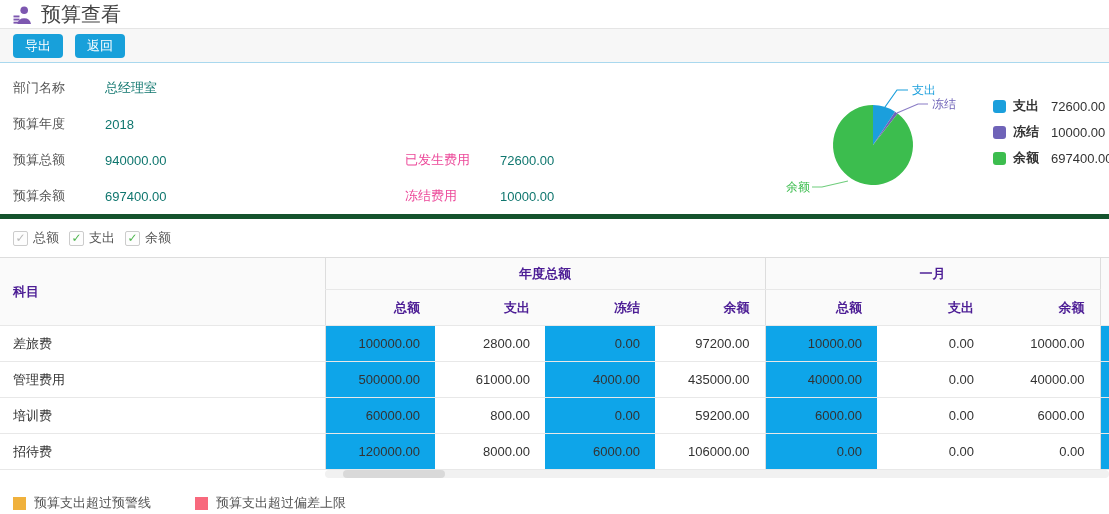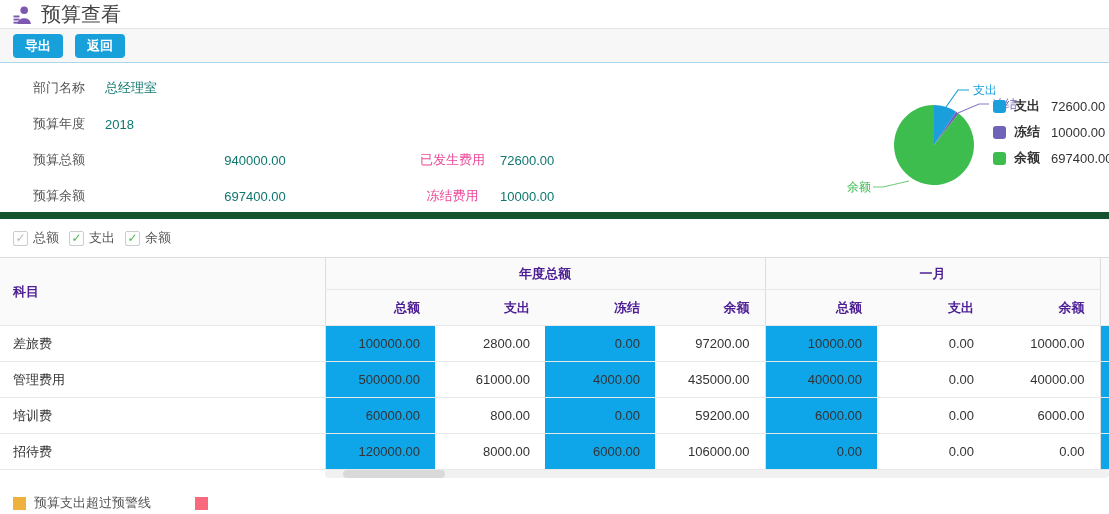--- a/index.html
+++ b/index.html
@@ -6,24 +6,24 @@
   body { font-family: "Liberation Sans", "DejaVu Sans", sans-serif; background:#fff; }
   .page { position:relative; width:1109px; height:514px; background:#fff; overflow:hidden; font-size:13px; color:#555; }
 
   
   .title-bar { height:29px; display:flex; align-items:center; padding-left:12px; border-bottom:1px solid #e5e5e5; }
   .title-bar .ticon { margin-right:8px; display:inline-flex; }
   .page-title { color:#444; font-size:20px; }
 
   
   .toolbar { height:34px; background:#f7f7f7; border-bottom:1px solid #a9d8ee; display:flex; align-items:center; padding-left:13px; gap:12px; }
-  .btn { min-width:50px; height:24px; background:#18a0da; color:#fff; border:none; border-radius:4px; font-size:13px; font-weight:bold; padding:0 12px; cursor:pointer; font-family:inherit; }
-
-  
-  .info-section { position:relative; height:156px; border-bottom:7px solid #14532d; padding-top:7px;text-align:center; }
+  .btn { min-width:50px; height:24px; background:#18a0da; color:#fff; border:none; border-radius:4px; font-size:13px; font-weight:normal; padding:0 12px; cursor:pointer; font-family:inherit; }
+
+  
+  .info-section { position:relative; height:156px; border-bottom:5px solid #14532d; padding-top:7px; }
   .info-row { display:flex; height:36px; align-items:center; padding-left:13px; }
   .f-label { width:92px; color:#555; flex:none; }
   .f-value { color:#0f766e; }
   .f-value.w { width:300px; flex:none; }
   .f-label2 { width:95px; color:#ec4899; flex:none; }
 
   
   .pie-block { position:absolute; top:14px; left:778px; width:331px; height:140px; }
   .pie-callout-label { font-size:12px; }
   .chart-legend { position:absolute; left:215px; top:16px; }
@@ -243,16 +243,17 @@
     <div class="hscroll-thumb"></div>
   </div>
 
   <div class="footer-legend">
     <div class="fl-item">
       <span class="fl-sq" style="background-color: rgb(240, 177, 60);"></span>
       <span>预算支出超过预警线</span>
     </div>
     <div class="fl-item">
       <span class="fl-sq" style="background-color: rgb(248, 105, 125);"></span>
+      <span>预算支出超过偏差上限</span>
     </div>
   </div>
 
 </div>
 
 </body></html>

